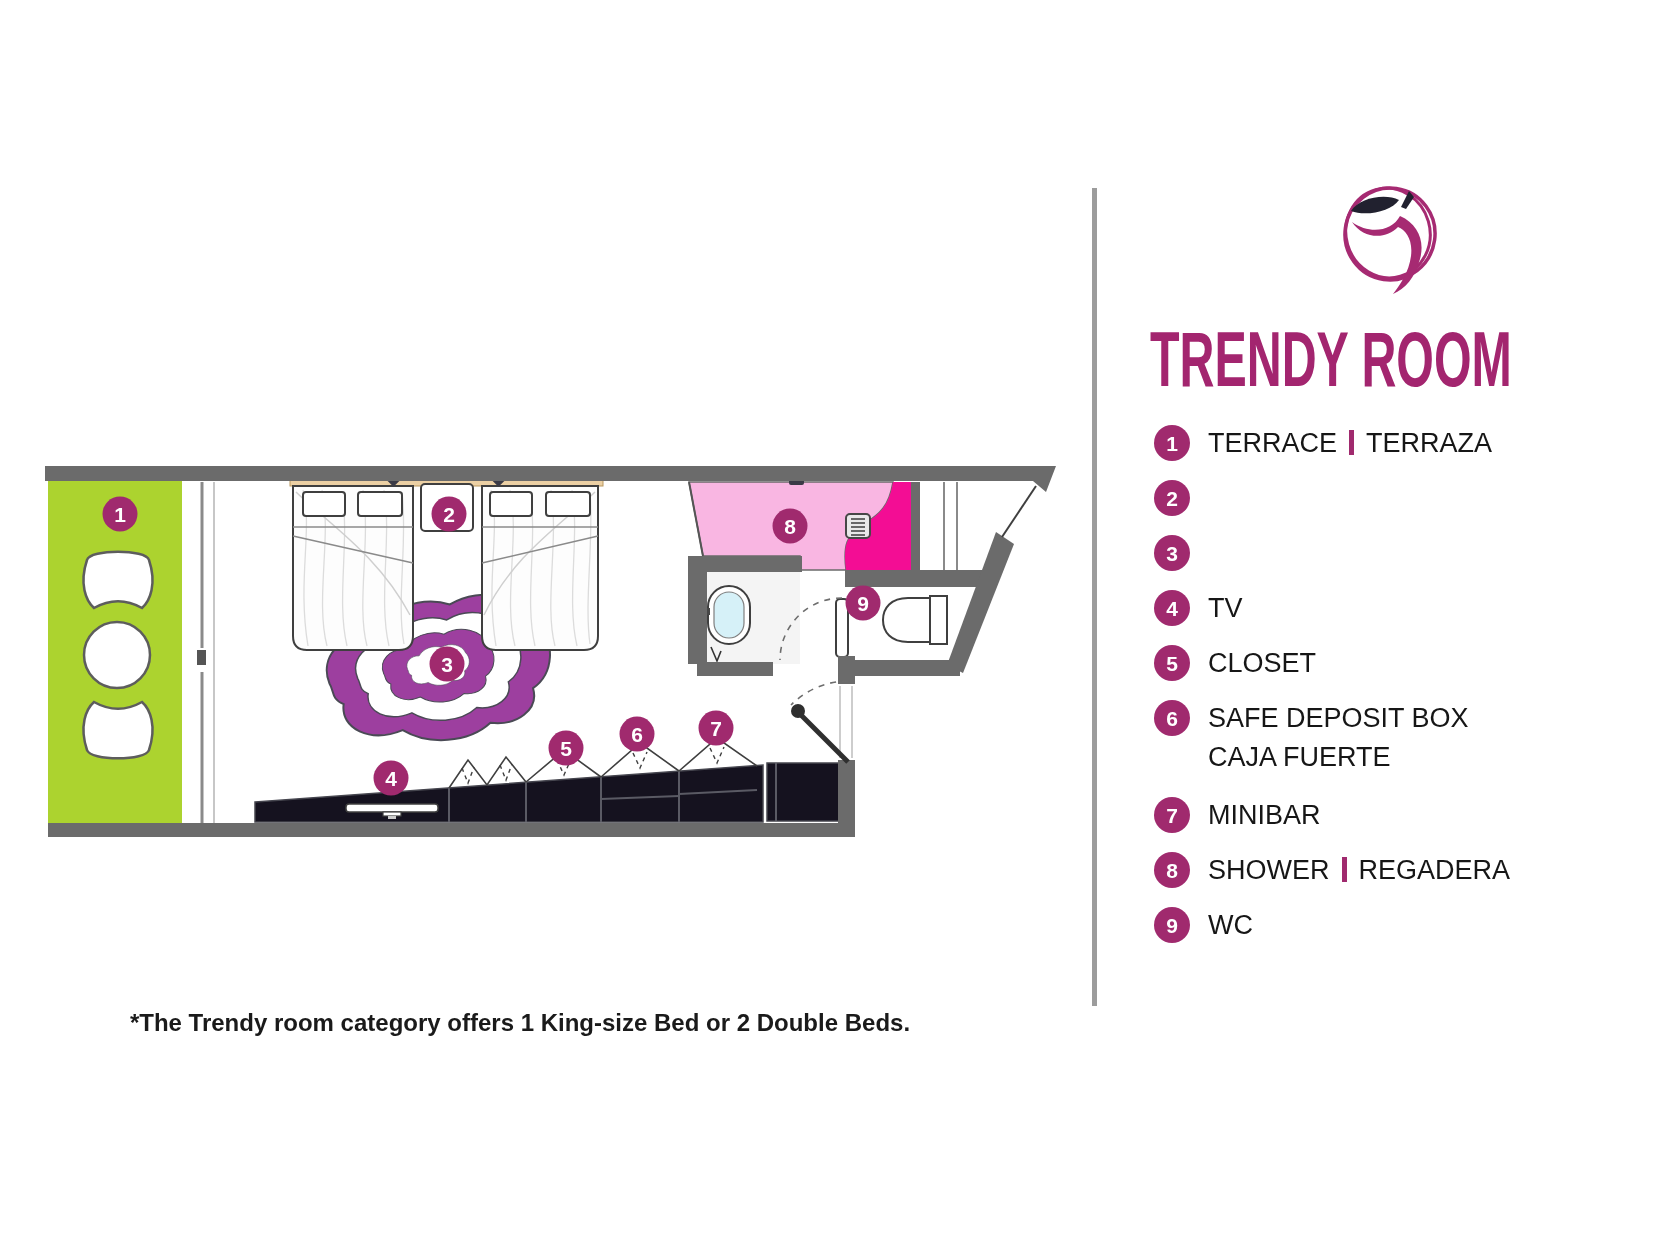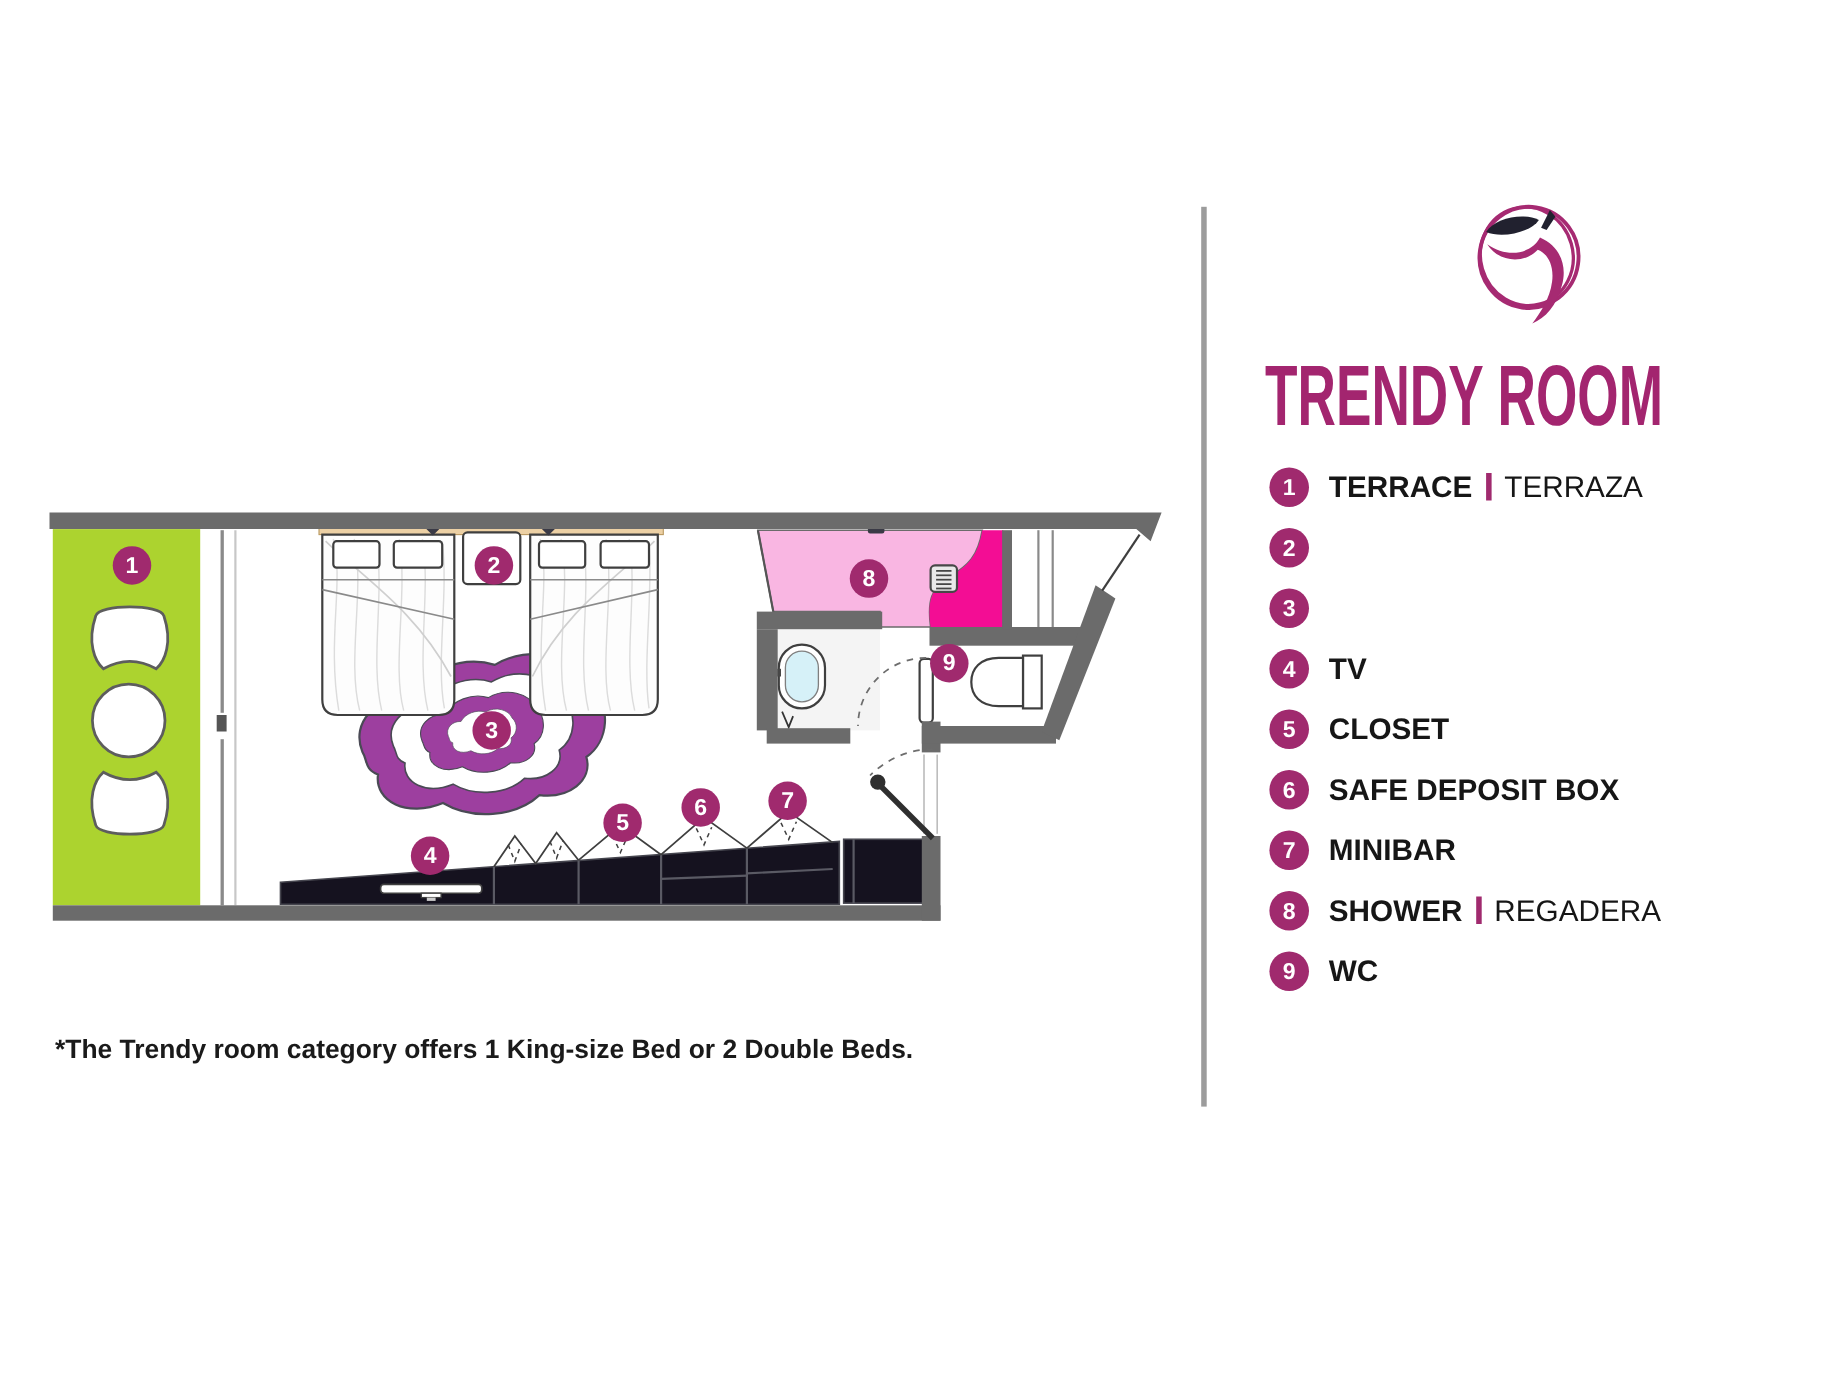--- a/index.html
+++ b/index.html
@@ -25,28 +25,28 @@
     color:#a3256f;transform:scaleX(0.62);transform-origin:left top;letter-spacing:0;
   }
   .legend{position:absolute;left:1154px;top:425px;width:470px;}
   .legend-row{display:flex;align-items:flex-start;margin-bottom:19px;}
   .legend-num{
     flex:0 0 auto;width:36px;height:36px;border-radius:50%;background:#a02a6e;
     color:#fff;font-weight:bold;font-size:21px;display:flex;align-items:center;
     justify-content:center;margin-right:18px;line-height:1;
   }
   .legend-text{font-size:27px;line-height:36px;white-space:nowrap;}
-  .legend-en{font-weight:bold;color:#161616;}
+  .legend-en{font-weight:normal;color:#161616;}
   .legend-sep{display:inline-block;width:5px;height:25px;background:#a02a6e;
     margin:0 12px;vertical-align:-3px;}
   .legend-es{font-weight:normal;color:#161616;margin-top:10px;}
   .legend-es-line2{font-weight:normal;color:#161616;font-size:27px;line-height:42px;}
 
   
-  .footnote{position:absolute;left:50px;top:940px;width:940px;text-align:left;}
+  .footnote{position:absolute;left:50px;top:1008px;width:940px;text-align:center;}
   .fn-line{font-size:24px;line-height:30px;}
   .fn-bold{font-weight:bold;}
 </style>
 </head>
 <body>
 
 <div id="canvas">
 
   <svg id="plan-svg" viewBox="0 0 1667 1250">
 
@@ -278,20 +278,21 @@
 
     </div>
   </div>
 
   <div class="legend-row">
     <div class="legend-num">6</div>
     <div class="legend-text">
       <div>
         <span class="legend-en">SAFE DEPOSIT BOX</span>
       </div>
+      <div class="legend-es-line2">CAJA FUERTE</div>
     </div>
   </div>
 
   <div class="legend-row">
     <div class="legend-num">7</div>
     <div class="legend-text">
       <div>
         <span class="legend-en">MINIBAR</span>
       </div>
 

